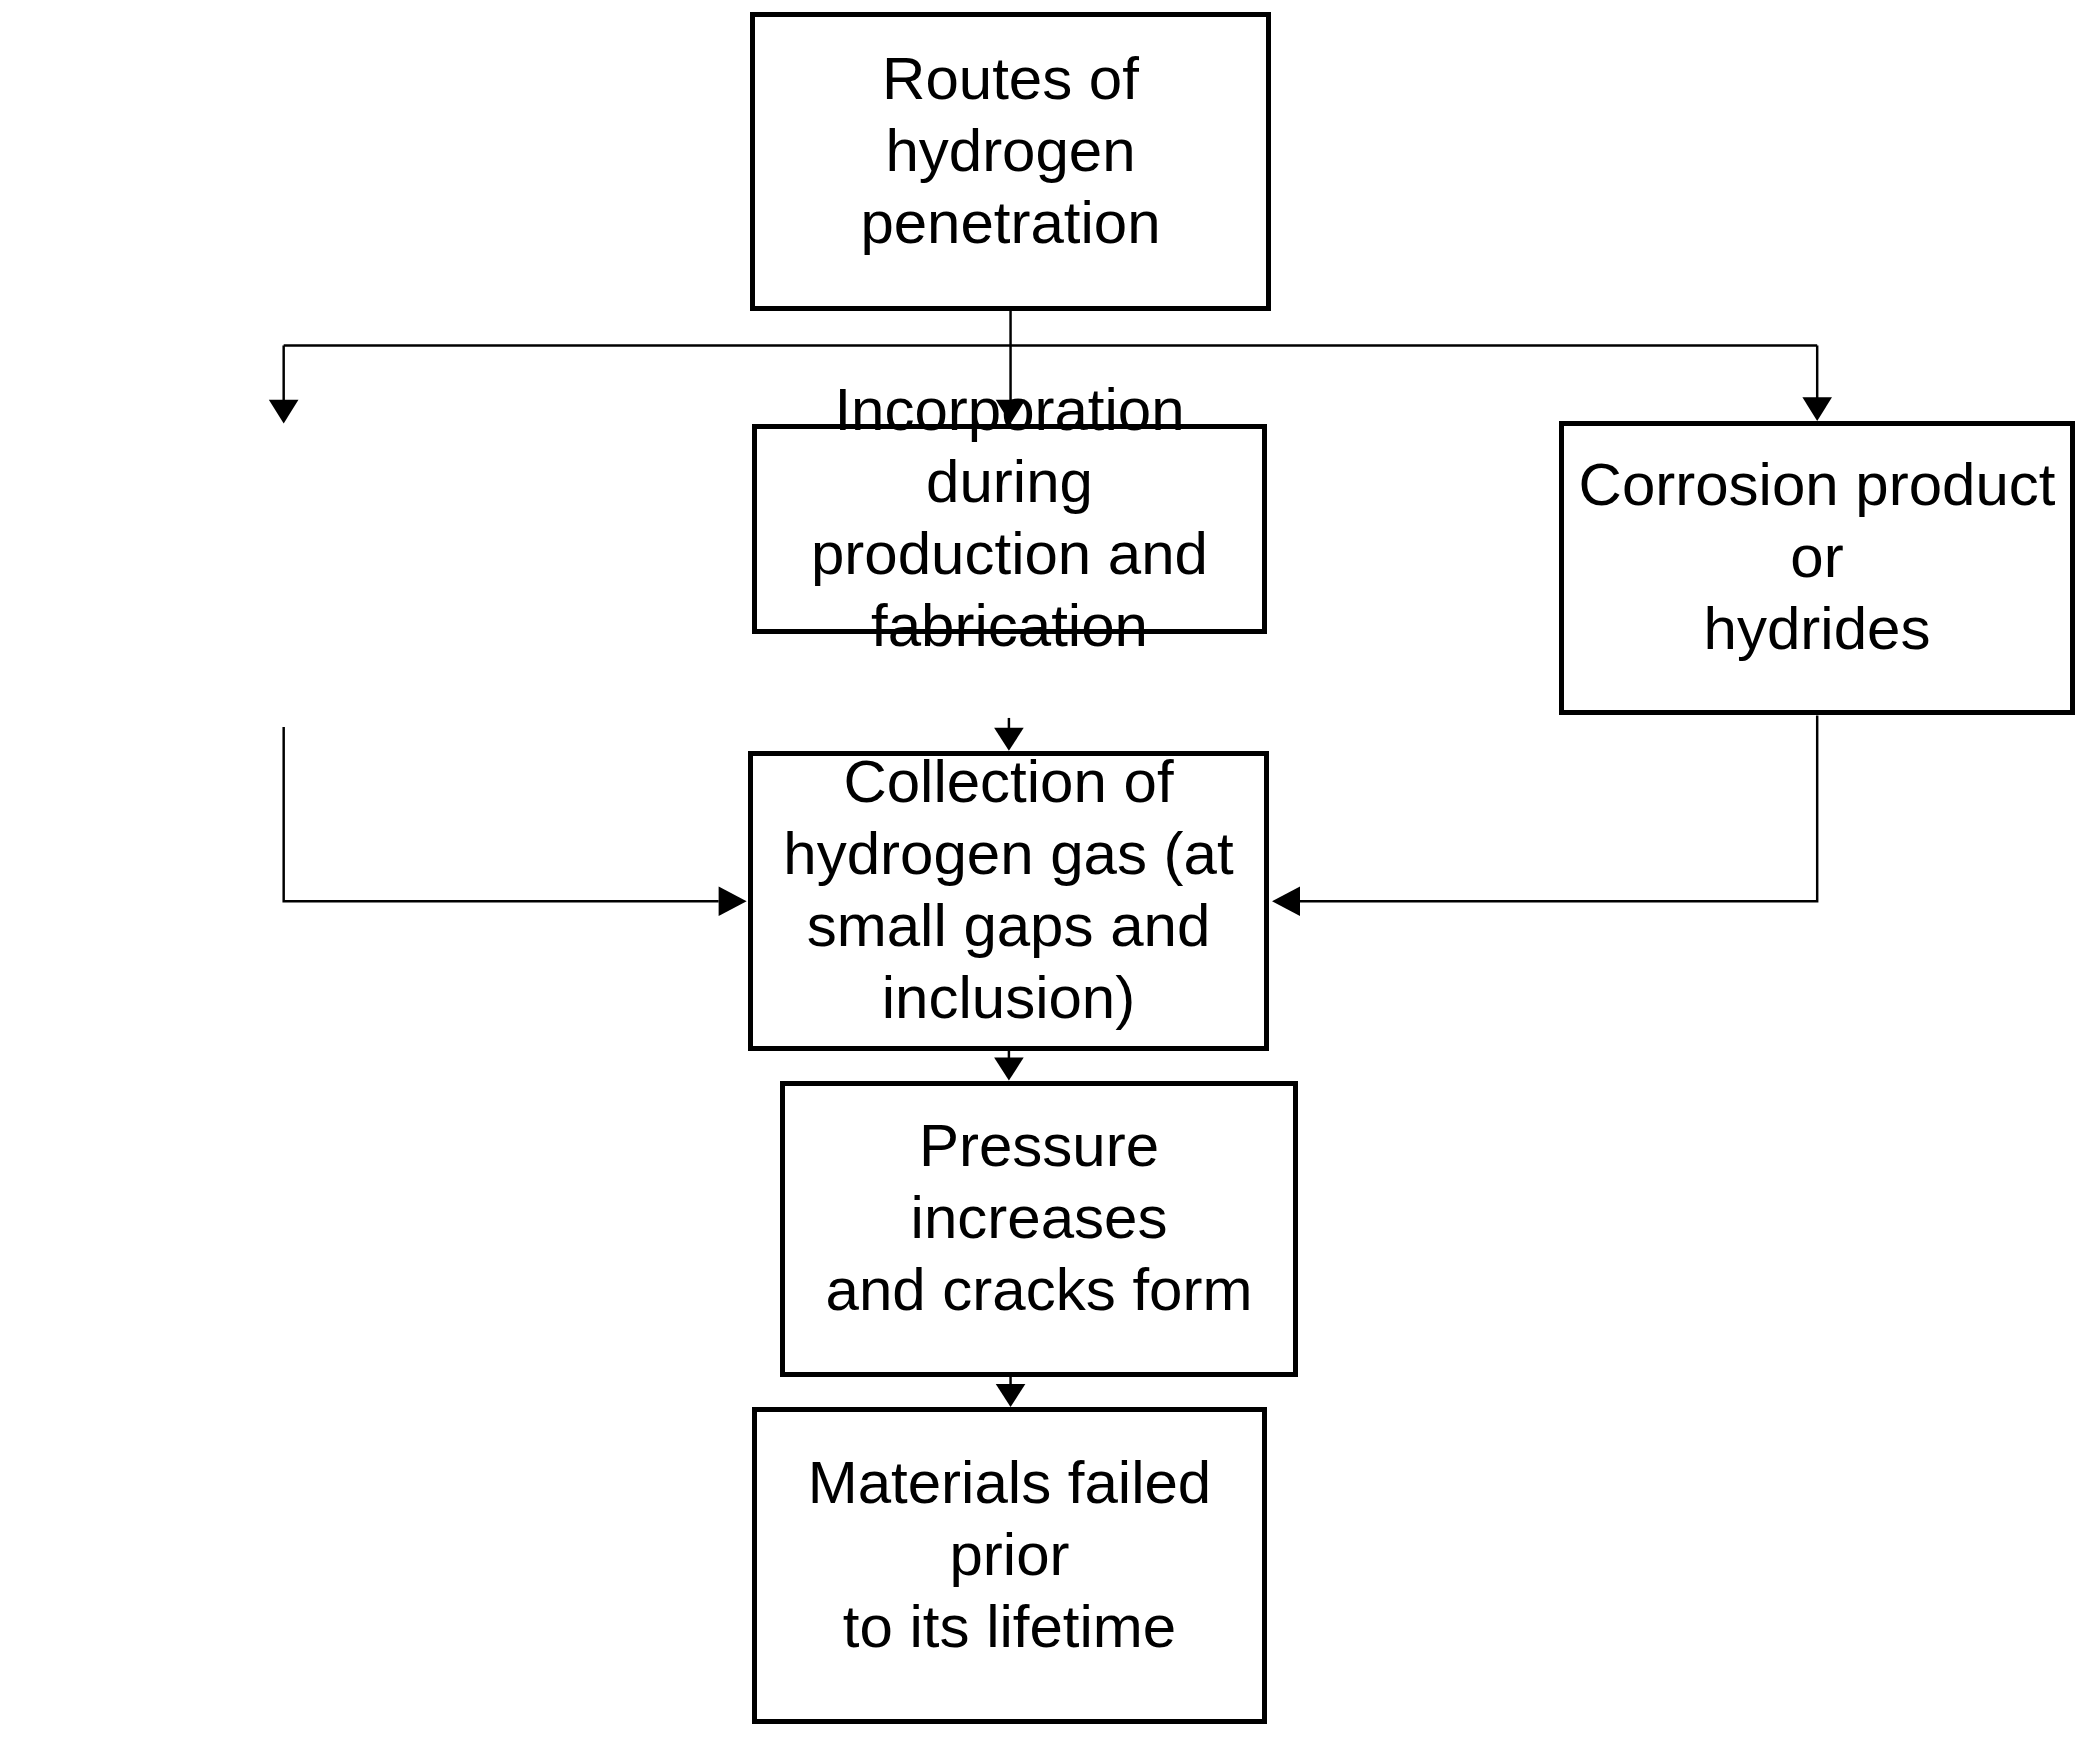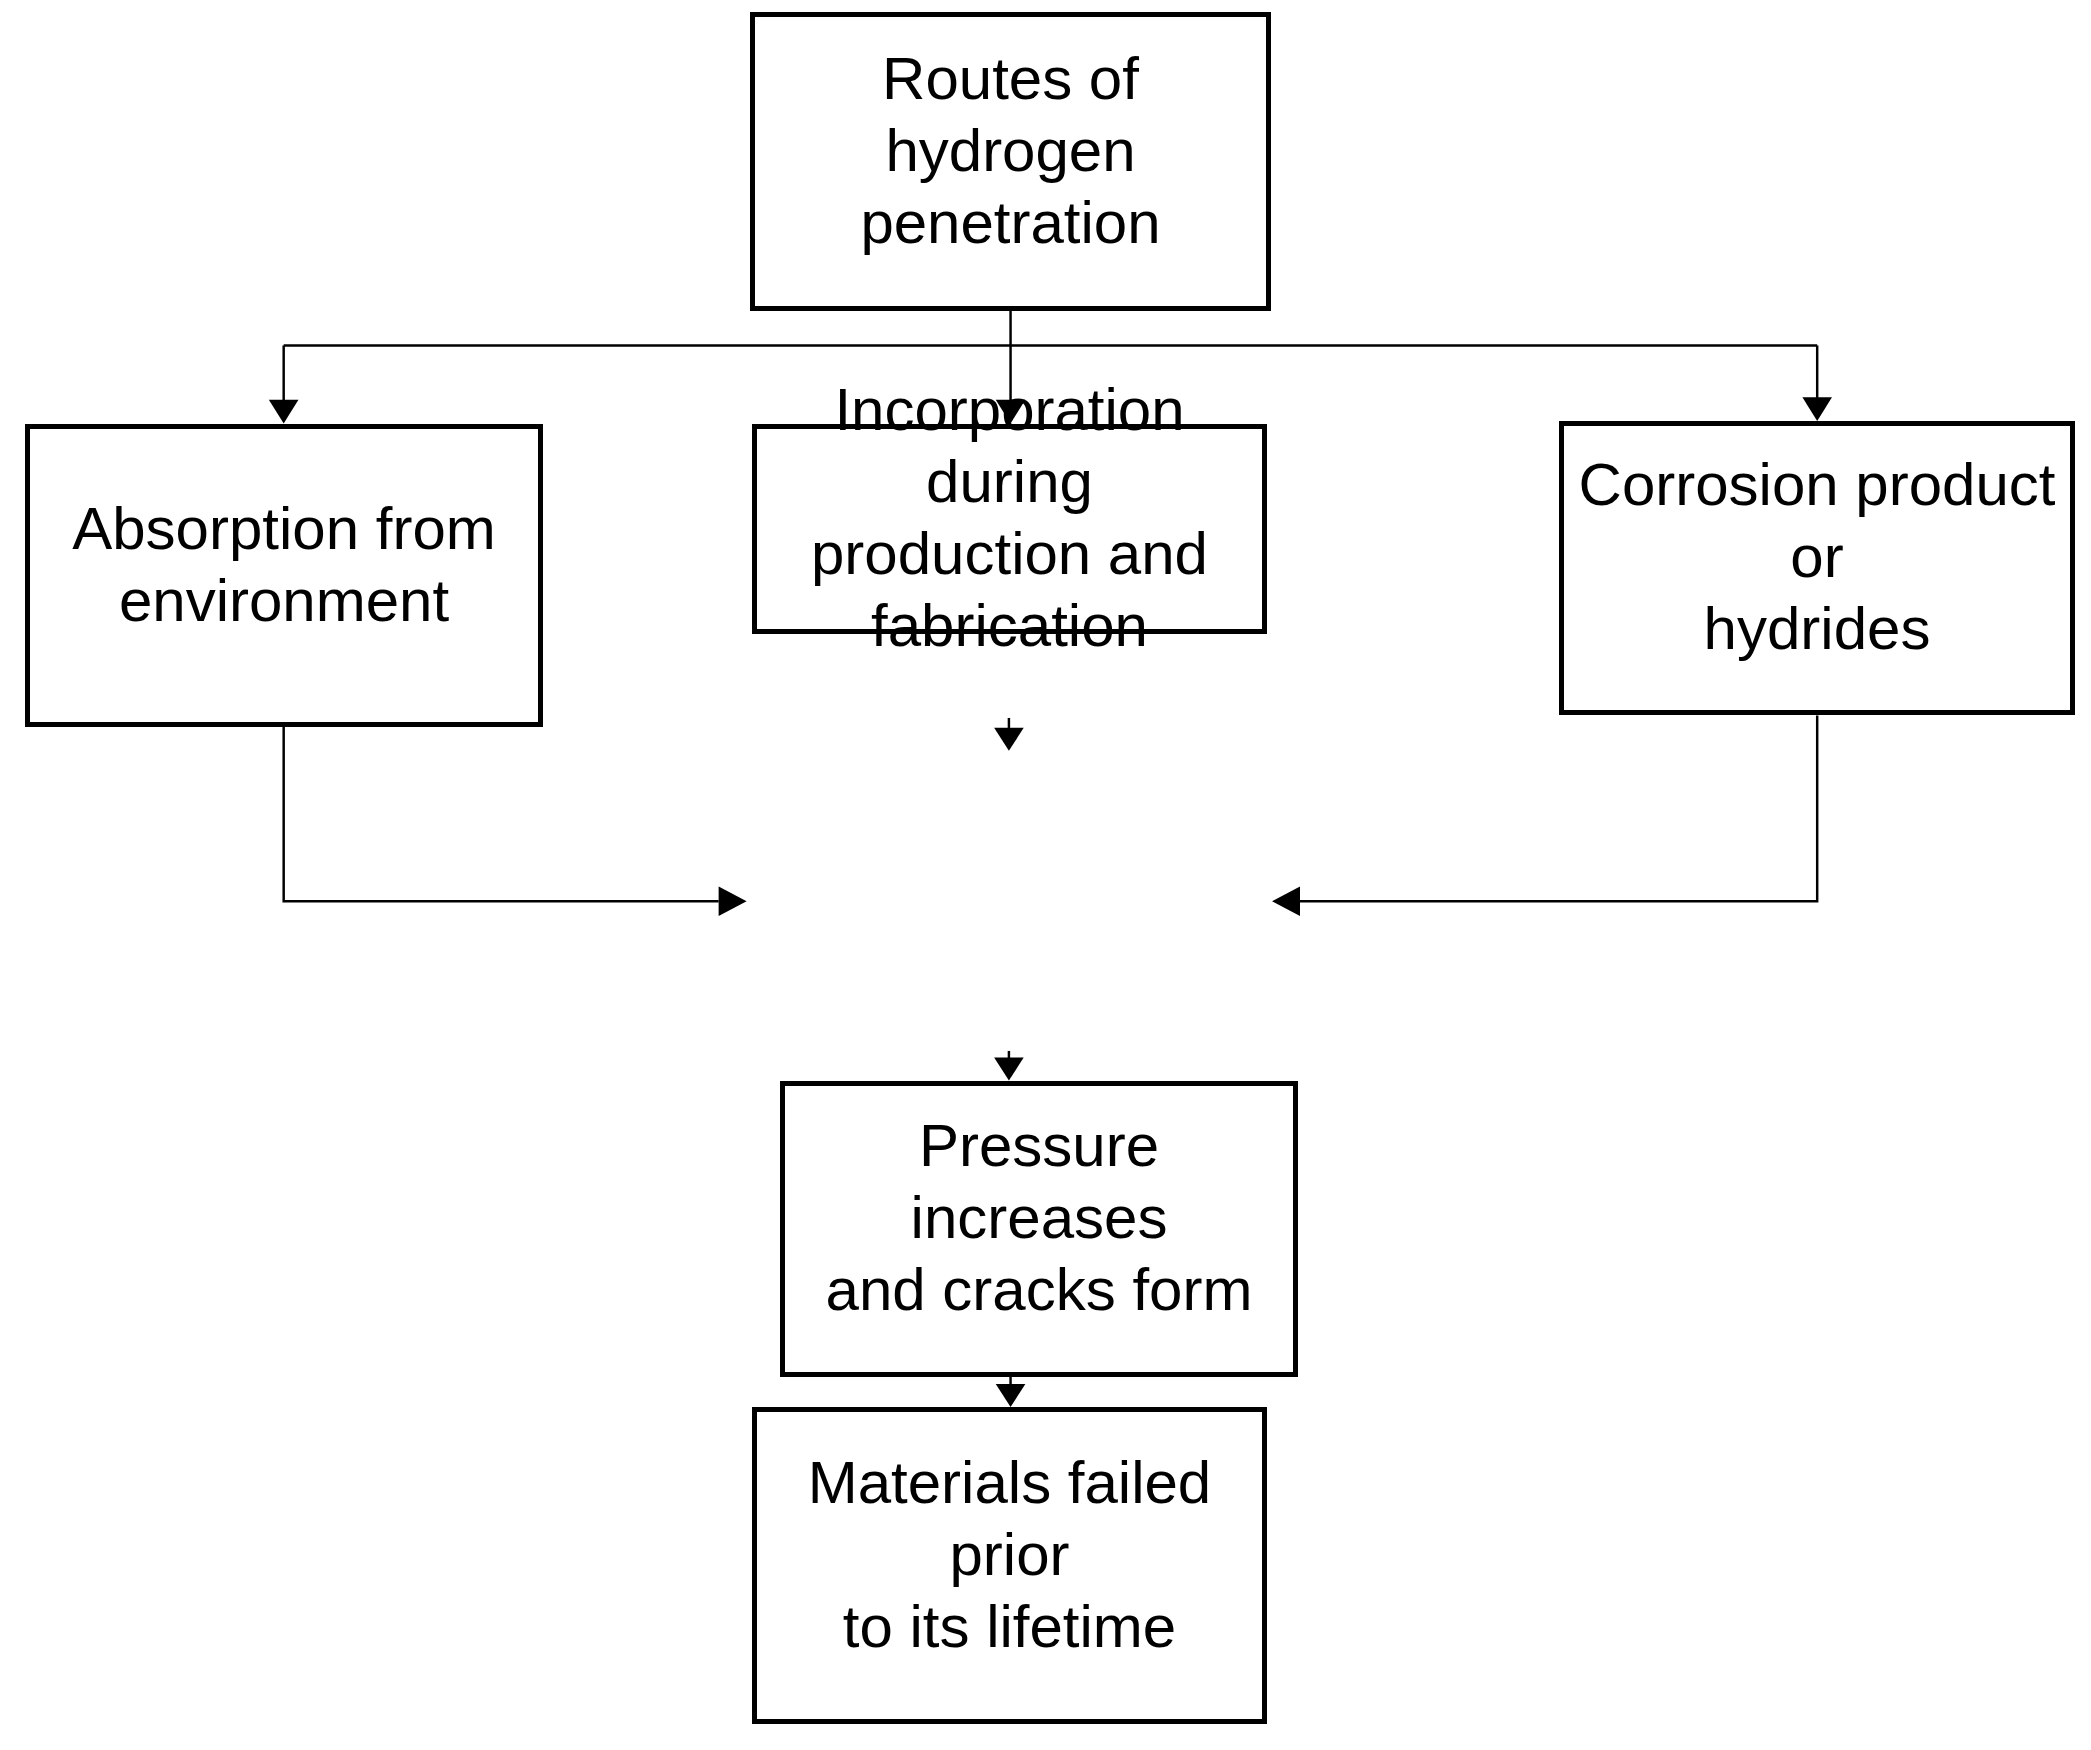--- a/index.html
+++ b/index.html
@@ -87,36 +87,38 @@
       <polygon points="1209,1286 1245,1286 1227,1314"></polygon>
       <polygon points="1211,1683 1247,1683 1229,1711"></polygon>
     </g>
   </svg>
 
   <div class="node" id="node-routes">
     <span class="label">Routes of hydrogen
 penetration</span>
   </div>
 
-  <div class="node" id="node-absorption">
-    <span class="label">Absorption from
-environment</span>
-  </div>
 
   <div class="node" id="node-incorporation">
     <span class="label">Incorporation during
 production and
 fabrication</span>
   </div>
 
   <div class="node" id="node-corrosion">
     <span class="label">Corrosion product or
 hydrides</span>
   </div>
 
+  <div class="node" id="node-collection">
+    <span class="label">Collection of
+hydrogen gas (at
+small gaps and
+inclusion)</span>
+  </div>
 
   <div class="node" id="node-pressure">
     <span class="label">Pressure increases
 and cracks form</span>
   </div>
 
   <div class="node" id="node-failure">
     <span class="label">Materials failed prior
 to its lifetime</span>
   </div>

